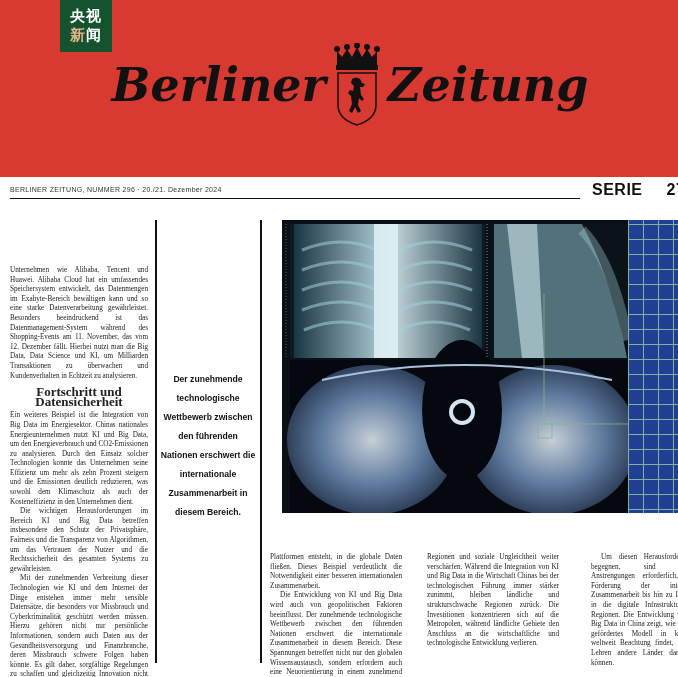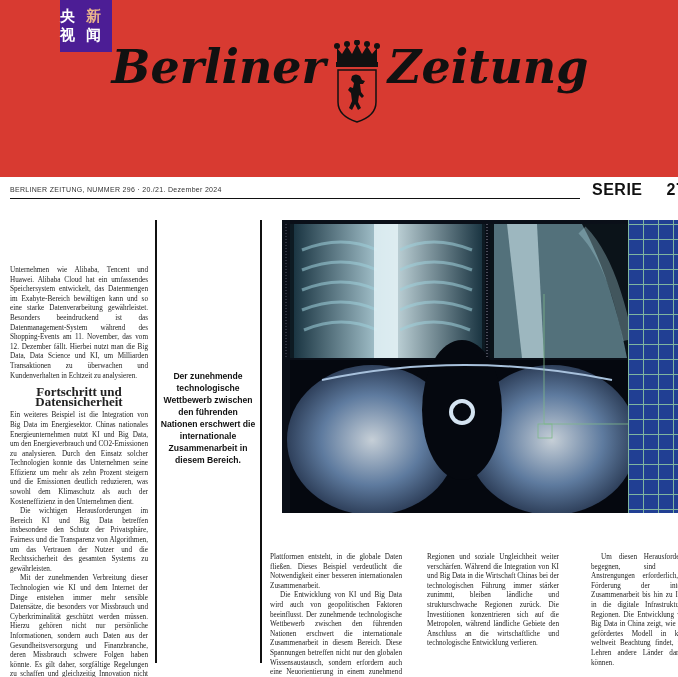--- a/index.html
+++ b/index.html
@@ -1,43 +1,43 @@
 <!DOCTYPE html>
 <html><head>
 <meta charset="utf-8">
 <style>
   * { margin:0; padding:0; box-sizing:border-box; }
   html, body { width:678px; height:677px; overflow:hidden; background:#ffffff; }
   body { position:relative; font-family:"Liberation Serif", serif; color:#111; }
 
   .masthead { position:absolute; left:0; top:0; width:678px; height:177px; background:#d83a31; }
-  .cctv-badge { position:absolute; left:60px; top:0; width:52px; height:52px; background:#4c1d95;
-    display:flex; flex-direction:row; align-items:center; justify-content:center; }
+  .cctv-badge { position:absolute; left:60px; top:0; width:52px; height:52px; background:#14532d;
+    display:flex; flex-direction:column; align-items:center; justify-content:center; }
   .cctv-badge span { font-family:"DejaVu Sans", sans-serif; font-weight:bold; font-size:15px; line-height:19px; letter-spacing:1px; }
   .cctv-top { color:#ffffff; }
   .cctv-bottom { color:#e8b48c; }
   .cctv-bottom .w { color:#fff; }
 
-  .logo { position:absolute; left:120px; top:40px; width:460px; height:90px; display:flex; align-items:flex-start; justify-content:center; }
+  .logo { position:absolute; left:120px; top:40px; width:460px; height:90px; display:flex; align-items:center; justify-content:center; }
   .logo-word { font-family:"DejaVu Serif", serif; font-weight:bold; font-size:46px; color:#111; letter-spacing:0px; font-style:italic; }
   .crest { width:46px; height:84px; margin:0 8px; position:relative; }
 
   .dateline-bar { position:absolute; left:10px; top:185px; width:570px; height:14px; border-bottom:1.5px solid #111; }
   .dateline { font-family:"Liberation Sans", sans-serif; font-size:7px; color:#333; letter-spacing:0.3px; line-height:10px; }
   .serie { position:absolute; left:592px; top:181px; font-family:"Liberation Sans", sans-serif; font-weight:bold; font-size:16px; color:#111; letter-spacing:0.5px; }
   .serie .num { margin-left:24px; }
 
   .col { position:absolute; font-size:7.2px; line-height:9.6px; text-align:justify; color:#222; hyphens:auto; }
   .col p { text-indent:0; }
   .col p.ind { text-indent:10px; }
   .col h4 { font-size:13px; font-weight:bold; text-align:center; margin:6px 0 5px; }
 
   .rule-v { position:absolute; width:2px; background:#111; }
   .pullquote { position:absolute; left:160px; top:370px; width:96px; text-align:center;
-    font-family:"Liberation Sans", sans-serif; font-weight:bold; font-size:8.6px; line-height:12px; color:#111; }
+    font-family:"Liberation Sans", sans-serif; font-weight:bold; font-size:8.6px; line-height:19px; color:#111; }
 
   .figure { position:absolute; left:282px; top:220px; width:396px; height:293px; background:#0a0f18; overflow:hidden; }
   .grid-panel { position:absolute; right:0; top:0; width:50px; height:293px; background:#213f93;
     background-image: linear-gradient(#7fb5a0 1px, transparent 1px), linear-gradient(90deg, #7fb5a0 1px, transparent 1px);
     background-size:15px 15px; background-position:0 4px; }
 </style>
 </head>
 <body>
 
 <div class="masthead">

